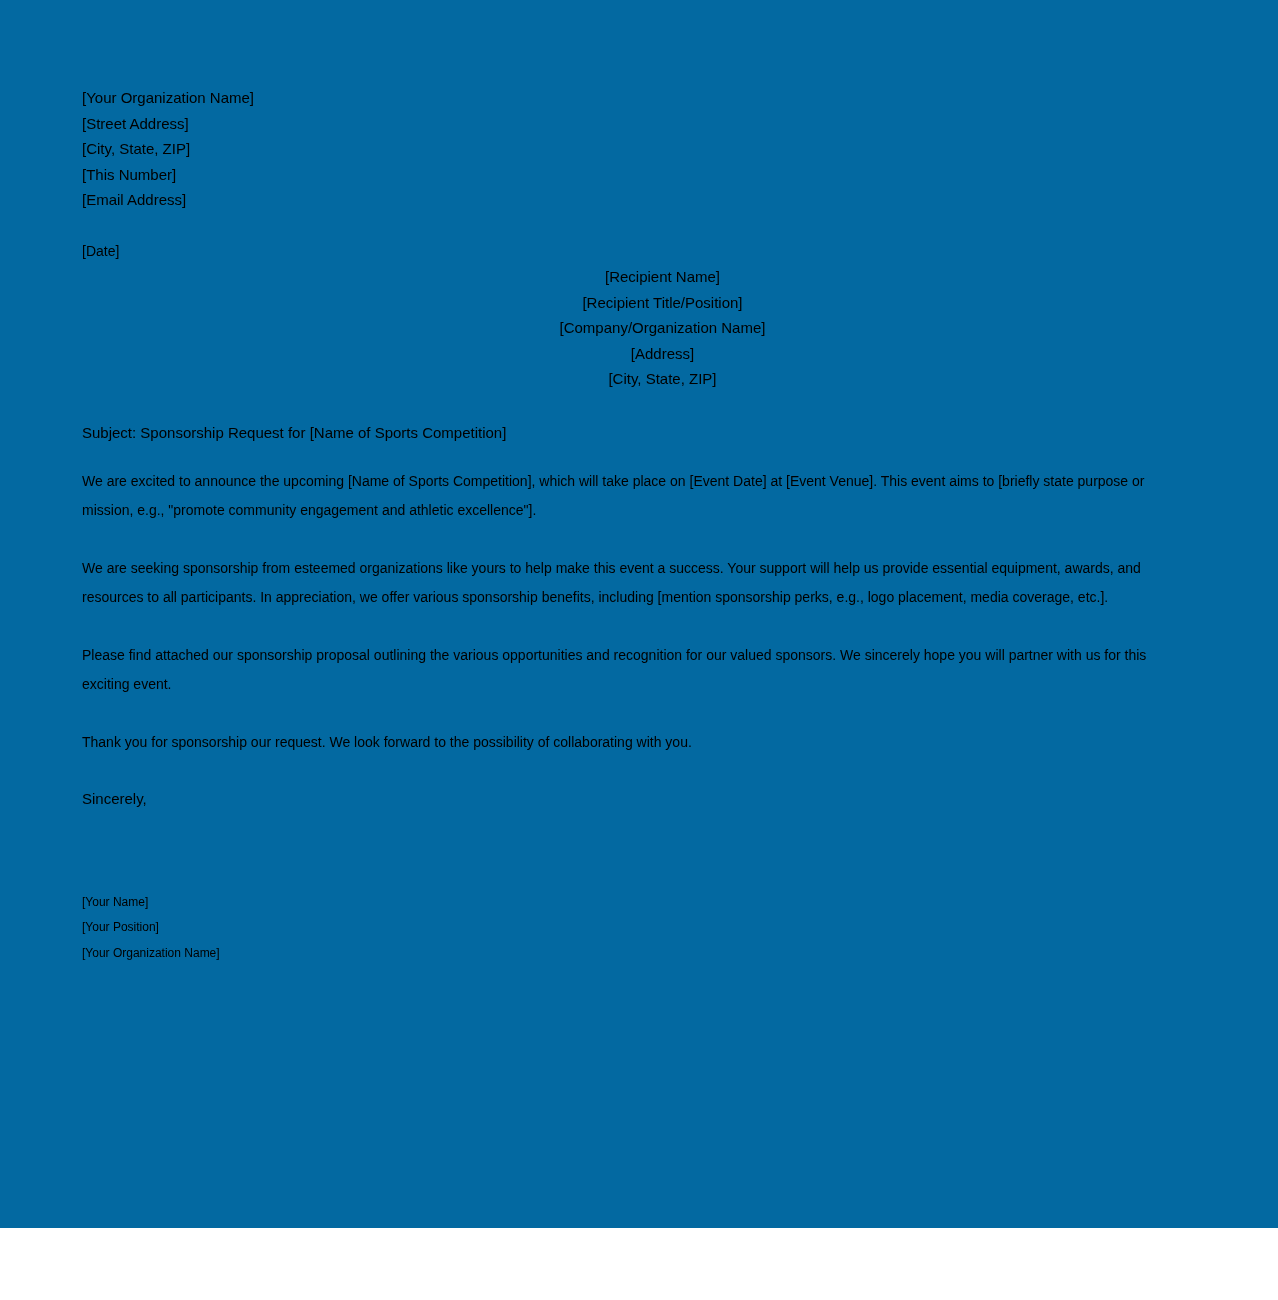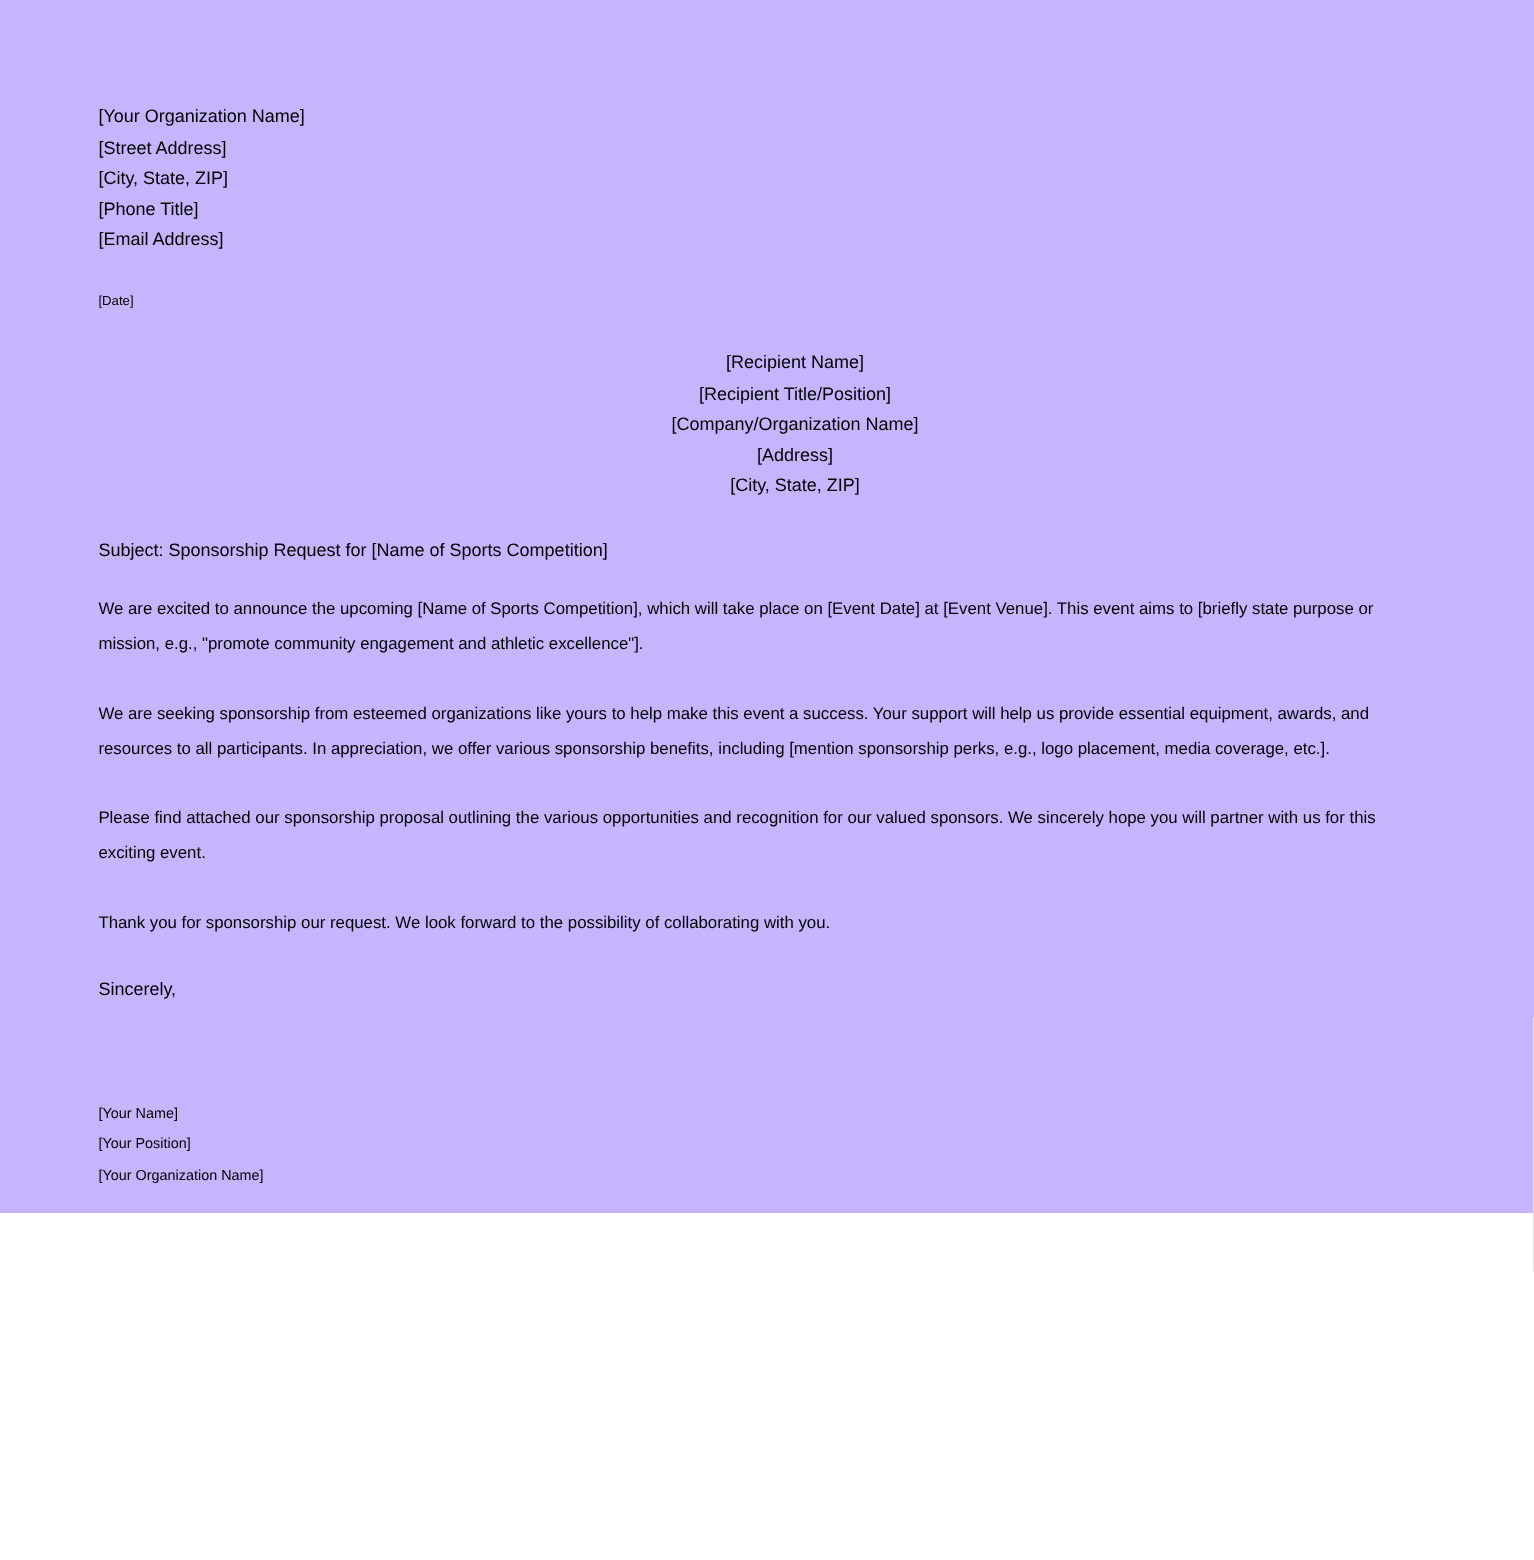--- a/index.html
+++ b/index.html
@@ -3,35 +3,34 @@
 <meta charset="utf-8">
 <style>
   * { margin: 0; padding: 0; box-sizing: border-box; }
   html, body {
     background: #ffffff;
     font-family: "Liberation Sans", "DejaVu Sans", sans-serif;
     color: #000000;
   }
   .page {
     width: 1278px;
-    height: 1011px;
-    background: #c4b5fd;
+    height: 1228px;
+    background: #0369a1;
     padding: 85px 35px 0 82px;
     overflow: hidden;
   }
   .addr-block {
     font-size: 15px;
     line-height: 25.5px;
   }
   .addr-line { white-space: pre; }
   .date-line {
-    font-size: 11px;
+    font-size: 14px;
     line-height: 25.5px;
     margin-top: 26px;
-    margin-bottom: 26px;
   }
   .recipient-block { margin-bottom: 28px; text-align: center; }
   .subject-line {
     font-size: 15px;
     font-weight: normal;
     line-height: 25.5px;
     margin-bottom: 22px;
   }
   .greeting {
     font-size: 15px;
@@ -57,21 +56,21 @@
 </style>
 </head>
 <body>
 
 <div class="page">
 
   <div class="addr-block">
     <div class="addr-line">[Your Organization Name]</div>
     <div class="addr-line">[Street Address]</div>
     <div class="addr-line">[City, State, ZIP]</div>
-    <div class="addr-line">[Phone Title]</div>
+    <div class="addr-line">[This Number]</div>
     <div class="addr-line">[Email Address]</div>
   </div>
 
   <div class="date-line">[Date]</div>
 
   <div class="addr-block recipient-block">
     <div class="addr-line">[Recipient Name]</div>
     <div class="addr-line">[Recipient Title/Position]</div>
     <div class="addr-line">[Company/Organization Name]</div>
     <div class="addr-line">[Address]</div>

